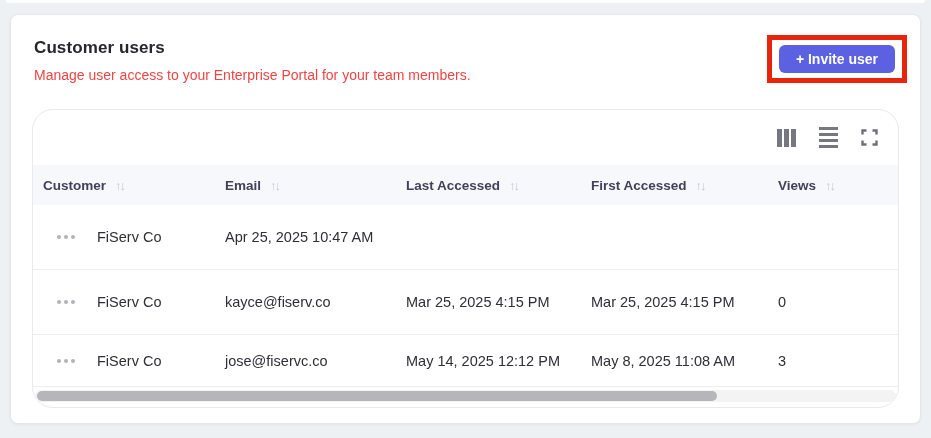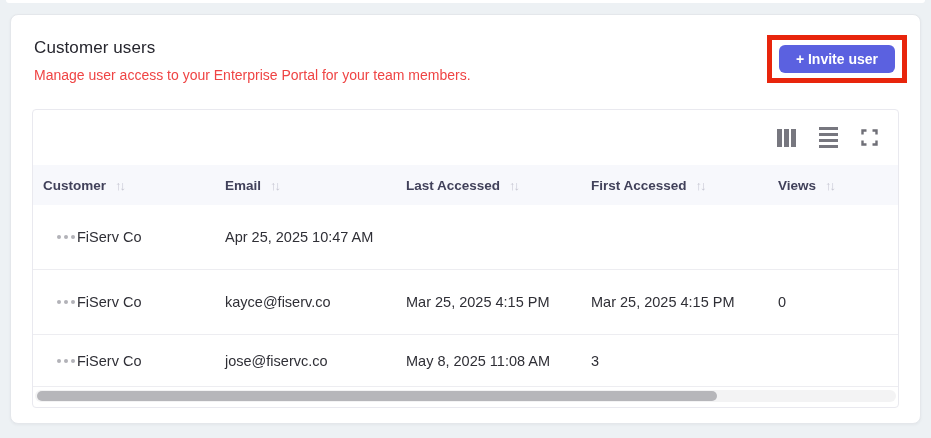--- a/index.html
+++ b/index.html
@@ -15,21 +15,21 @@
     position: absolute; top: 0; left: 6px; right: 6px; height: 3px;
     background: #ffffff; border-radius: 0 0 4px 4px;
   }
   .card {
     position: absolute; left: 10px; top: 14px; width: 911px; height: 410px;
     background: #ffffff; border: 1px solid #e4e7eb; border-radius: 8px;
     box-shadow: 0 1px 3px rgba(30,40,60,0.05);
   }
   .card-heading { position: absolute; left: 23px; top: 23px; width: 600px; }
   .page-title {
-    font-size: 17px; font-weight: 400; color: #26262e; margin: 0 0 9px 0;
+    font-size: 17px; font-weight: 700; color: #26262e; margin: 0 0 9px 0;
     letter-spacing: 0.1px;
   }
   .page-subtitle { font-size: 14px; color: #ef4444; margin: 0; }
 
   .annotation-box {
     position: absolute; top: 20px; right: 13px;
     border: 5px solid #e8250c;
     padding: 5px 7px;
     background: transparent;
   }
@@ -39,21 +39,21 @@
     border: none; border-radius: 6px;
     font-family: "Liberation Sans", sans-serif;
     font-size: 14px; font-weight: 700;
     height: 28px; padding: 0 17px;
     cursor: pointer;
   }
 
   .table-shell {
     position: absolute; left: 21px; top: 94px;
     width: 867px; height: 299px;
-    border: 1px solid #e9e9ef; border-radius: 4px;
+    border: 1px solid #e9e9ef; border-radius: 21px;
     background: #ffffff; overflow: hidden;
   }
   .toolbar {
     height: 55px; display: flex; align-items: center;
     justify-content: flex-end; gap: 23px; padding-right: 20px;
   }
   .tb-btn { background: none; border: none; padding: 0; cursor: pointer; display: flex; }
   .icon-cols { display: flex; gap: 2px; }
   .icon-cols i { display: block; width: 5px; height: 18px; background: #77777f; }
   .icon-density { display: flex; flex-direction: column; gap: 3px; padding: 1px 0; }
@@ -78,21 +78,21 @@
     background: #ffffff;
   }
   .trow.short { height: 52px; }
   .cell { padding-left: 10px; white-space: nowrap; overflow: hidden; }
   .cell-customer { display: flex; align-items: center; padding-left: 24px; }
   .dots-btn {
     background: none; border: none; padding: 0; cursor: pointer;
     display: flex; gap: 3px; align-items: center; width: 20px;
   }
   .dots-btn i { display: block; width: 4px; height: 4px; border-radius: 50%; background: #b2b2b8; }
-  .customer-name { }
+  .customer-name { margin-left: 20px; }
 
   .hscroll {
     position: absolute; left: 2px; right: 2px; bottom: 5px; height: 12px;
     background: #f3f3f4; border-radius: 7px;
   }
   .hthumb {
     position: absolute; left: 2px; top: 1px; height: 10px; width: 79%;
     background: #b6b6ba; border-radius: 6px; cursor: grab;
   }
 </style>
@@ -193,20 +193,21 @@
     <div class="trow short">
       <div class="cell cell-customer">
         <button class="dots-btn">
             <i></i>
             <i></i>
             <i></i>
           </button>
         <span class="customer-name">FiServ Co</span>
       </div>
       <div class="cell">jose@fiservc.co</div>
+      <div class="cell">May 14, 2025 12:12 PM</div>
       <div class="cell">May 8, 2025 11:08 AM</div>
       <div class="cell">3</div>
     </div>
 
     <div class="hscroll">
       <div class="hthumb"></div>
     </div>
 
   </div>
 </div>

